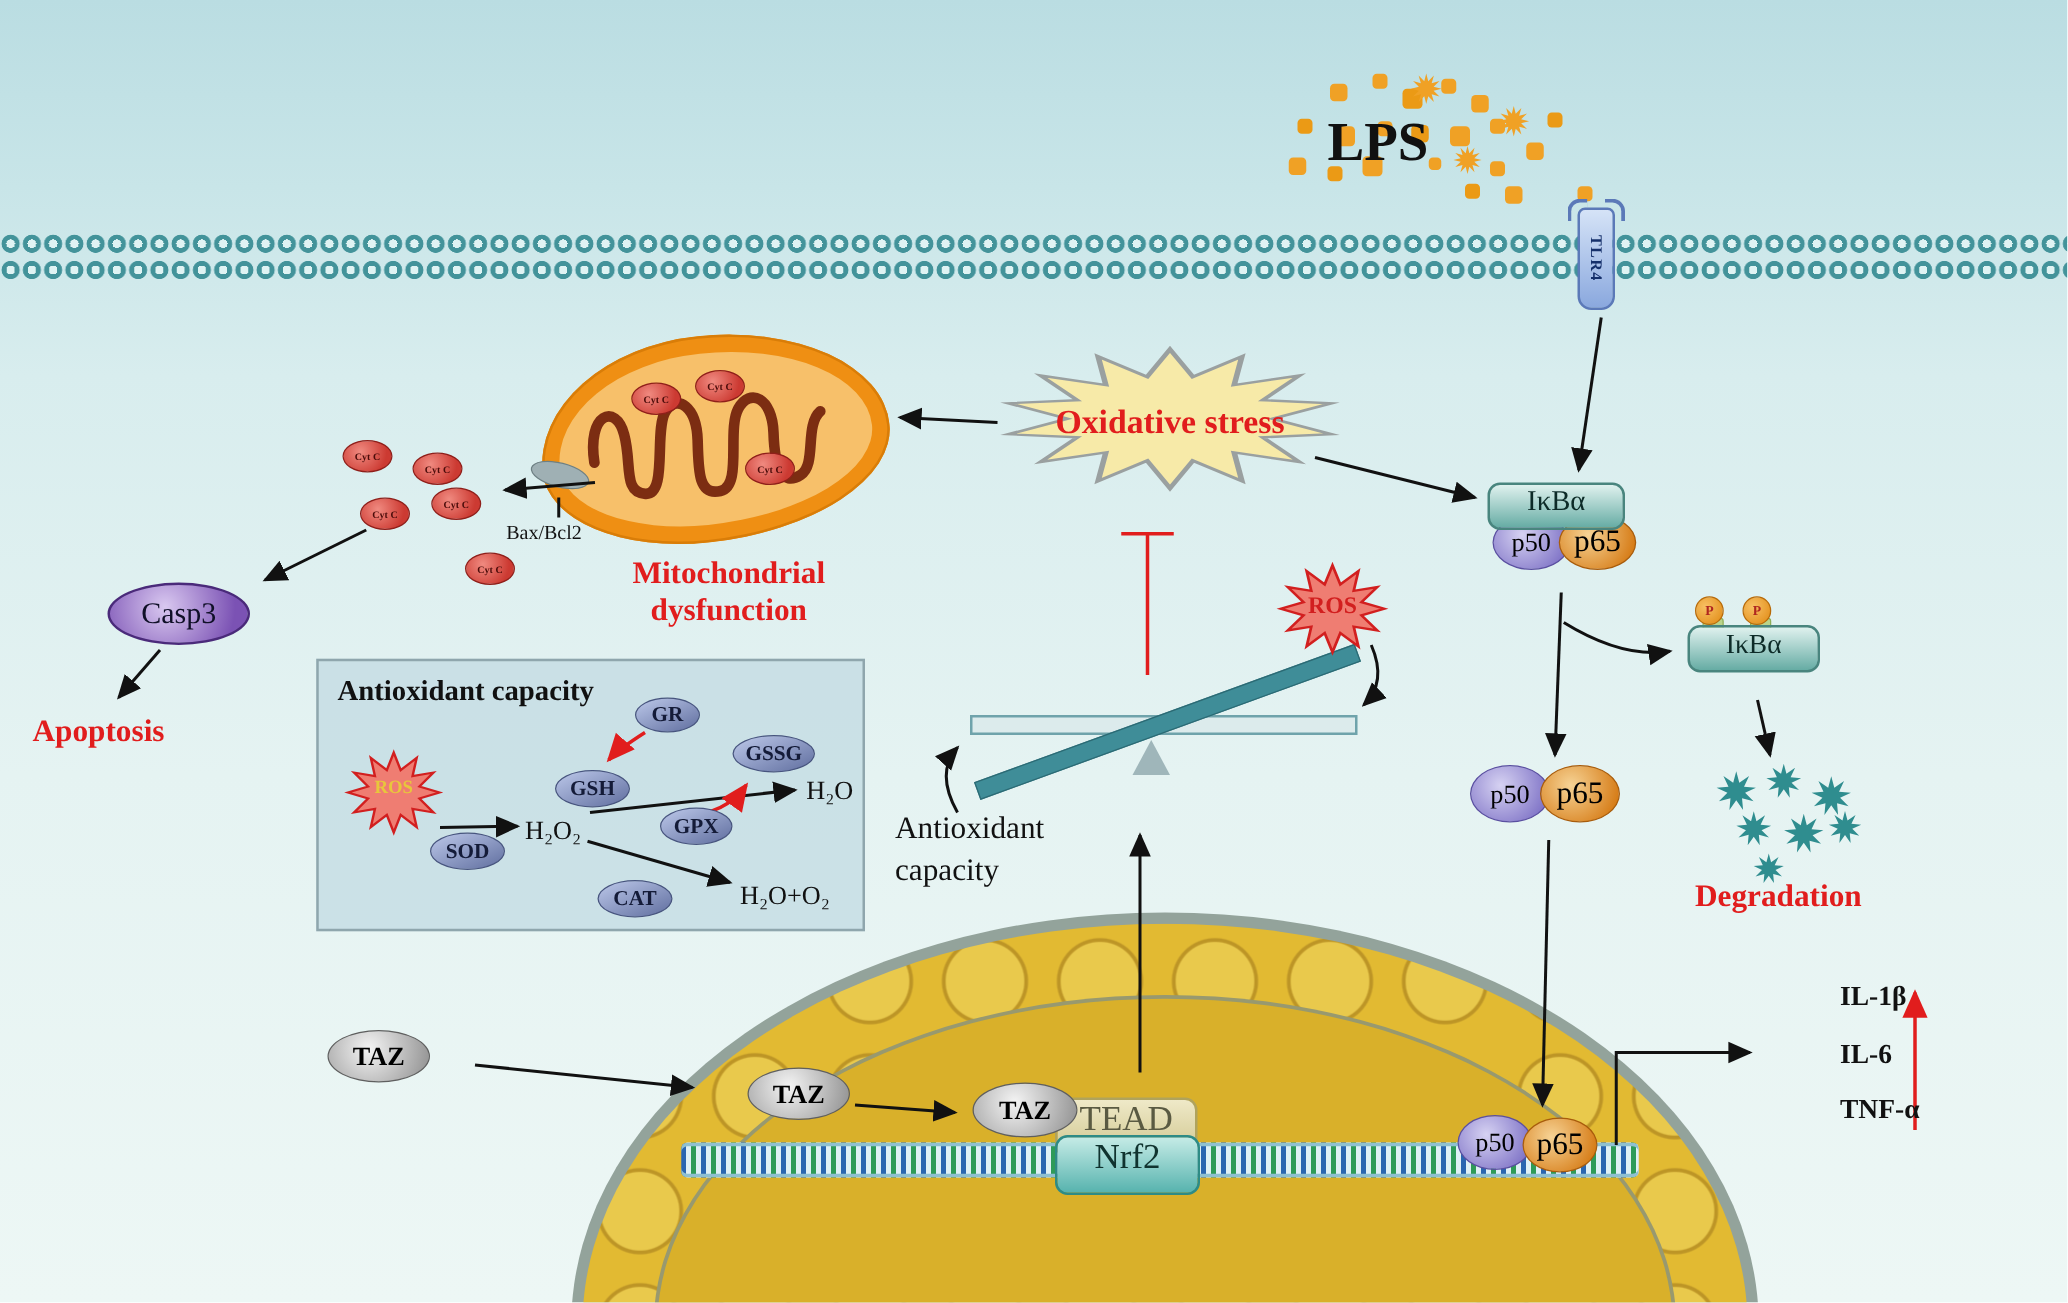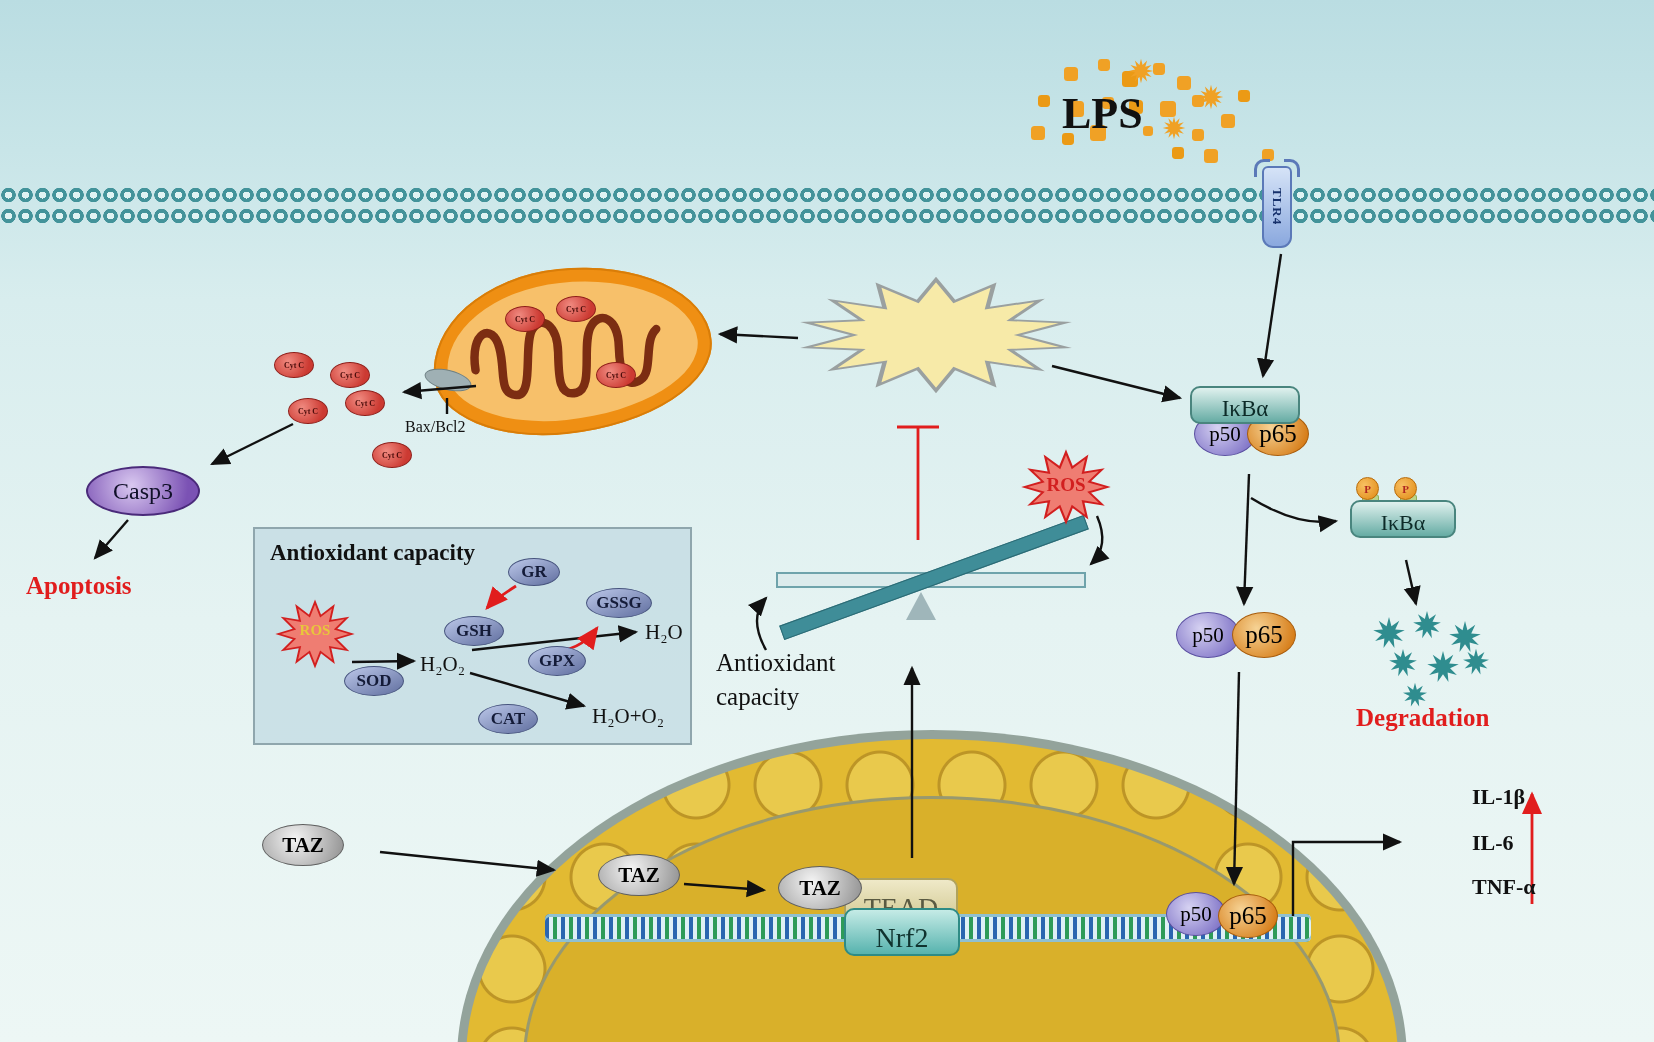--- a/index.html
+++ b/index.html
@@ -5,21 +5,21 @@
   html,body{margin:0;padding:0;}
   body{font-family:"Liberation Serif",serif;}
   #canvas{
     position:relative;width:1654px;height:1042px;overflow:hidden;
     background:linear-gradient(180deg,#badde2 0px,#c8e5e8 150px,#d8edee 300px,#e5f3f2 620px,#edf7f5 100%);
   }
   .abs{position:absolute;}
   .lbl{position:absolute;color:#111;}
   .red{color:#e11d1d;font-weight:bold;}
   .node{position:absolute;display:flex;align-items:center;justify-content:center;border-radius:50%;}
-  .pill{position:absolute;display:flex;align-items:flex-end;justify-content:center;border-radius:10px;}
+  .pill{position:absolute;display:flex;align-items:flex-start;justify-content:center;border-radius:10px;}
 
   
   .membrane{
     left:0;top:184px;width:1654px;height:44px;z-index:1;
     background-image:
       radial-gradient(circle at 8.5px 11px,#dff3f3 0 3.5px,#43939a 3.5px 7px,rgba(0,0,0,0) 7.5px),
       radial-gradient(circle at 8.5px 32px,#dff3f3 0 3.5px,#43939a 3.5px 7px,rgba(0,0,0,0) 7.5px);
     background-size:17px 44px;
   }
 
@@ -154,24 +154,26 @@
       <span>Cyt C</span>
     </div>
   <div class="node cytc" style="left:345px;top:390px;">
       <span>Cyt C</span>
     </div>
   <div class="node cytc" style="left:372px;top:442px;">
       <span>Cyt C</span>
     </div>
 
   <div class="lbl" style="left:405px;top:418px;font-size:16px;z-index:7;">Bax/Bcl2</div>
+  <div class="lbl red" style="left:478px;top:444px;width:210px;font-size:25px;text-align:center;line-height:1.2;z-index:7;">Mitochondrial dysfunction</div>
 
   <svg class="star star-ox" style="left:795px;top:276px;z-index:6;" width="282" height="118" viewBox="0 0 100 100" preserveAspectRatio="none">
       <polygon points="50.0,3.0 56.5,21.6 70.4,7.7 68.2,27.2 86.7,20.7 76.3,37.4 95.8,39.5 79.1,50.0 95.8,60.5 76.3,62.6 86.7,79.3 68.2,72.8 70.4,92.3 56.5,78.4 50.0,97.0 43.5,78.4 29.6,92.3 31.8,72.8 13.3,79.3 23.7,62.6 4.2,60.5 20.9,50.0 4.2,39.5 23.7,37.4 13.3,20.7 31.8,27.2 29.6,7.7 43.5,21.6"></polygon>
     </svg>
+  <div class="lbl red" style="left:795px;top:322px;width:282px;text-align:center;font-size:27px;font-weight:600;z-index:7;">Oxidative stress</div>
 
   <div class="node casp3" style="left:86px;top:466px;width:110px;height:46px;">
       <span>Casp3</span>
     </div>
   <div class="lbl red" style="left:26px;top:572px;font-size:25px;z-index:7;">Apoptosis</div>
 
   <div class="abs aobox"></div>
   <div class="lbl" style="left:270px;top:540px;font-size:23px;font-weight:bold;z-index:7;">Antioxidant capacity</div>
   <svg class="star star-ros" style="left:276px;top:600px;z-index:6;" width="78" height="68" viewBox="0 0 100 100" preserveAspectRatio="none">
       <polygon points="50.0,3.0 57.1,23.7 73.5,9.3 69.3,30.7 90.7,26.5 76.3,42.9 97.0,50.0 76.3,57.1 90.7,73.5 69.3,69.3 73.5,90.7 57.1,76.3 50.0,97.0 42.9,76.3 26.5,90.7 30.7,69.3 9.3,73.5 23.7,57.1 3.0,50.0 23.7,42.9 9.3,26.5 30.7,30.7 26.5,9.3 42.9,23.7"></polygon>

